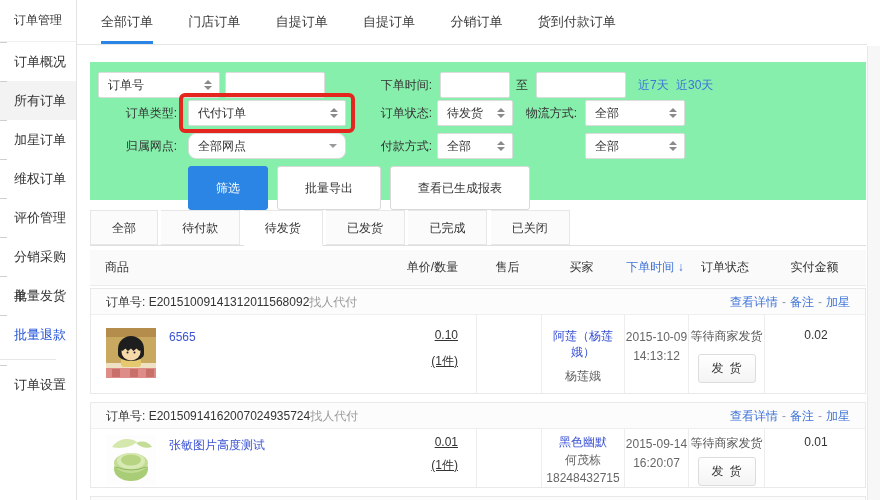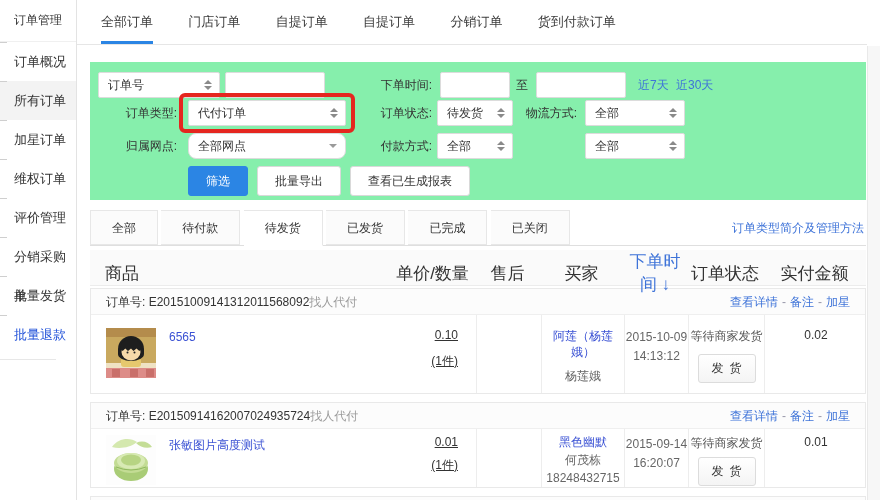--- a/index.html
+++ b/index.html
@@ -38,33 +38,33 @@
   .fselect { padding-left:9px; padding-right:20px; cursor:pointer; }
   .finput { padding:0 8px; }
   .arr-ud { position:absolute; right:7px; top:50%; margin-top:-6px; width:8px; height:12px; }
   .arr-ud i { position:absolute; left:0; width:0; height:0; border-left:4px solid transparent; border-right:4px solid transparent; }
   .arr-ud i.up { top:1px; border-bottom:4px solid #8a8a8a; }
   .arr-ud i.dn { bottom:1px; border-top:4px solid #8a8a8a; }
   .arr-d { position:absolute; right:8px; top:50%; margin-top:-2px; width:0; height:0; border-left:4px solid transparent; border-right:4px solid transparent; border-top:4px solid #9a9a9a; }
   .qlink { position:absolute; line-height:26px; color:#3e73d8; cursor:pointer; }
   .highlight-box { position:absolute; left:89px; top:31px; width:176px; height:40px; border:4px solid #e5261f; border-radius:6px; pointer-events:none; z-index:5; }
   .fbuttons { position:absolute; left:98px; top:104px; display:flex; gap:9px; }
-  .btn { height:30px; padding:0 17px; border-radius:3px; font-size:12px; line-height:28px; cursor:pointer; background:#fff; border:1px solid #d9d9d9; color:#333; font-family:inherit; }
+  .btn { height:44px; padding:0 27px; border-radius:3px; font-size:12px; line-height:28px; cursor:pointer; background:#fff; border:1px solid #d9d9d9; color:#333; font-family:inherit; }
   .btn-primary { background:#2b85e4; border-color:#2b85e4; color:#fff; }
 
   
   .status-tabs { position:relative; margin-top:10px; height:36px; border-bottom:1px solid #dfdfdf; white-space:nowrap; }
   .stab { display:inline-block; vertical-align:top; height:35px; line-height:35px; padding:0 21px; font-size:12px; color:#333; background:#fbfbfb; border:1px solid #e7e7e7; border-left:none; cursor:pointer; }
   .stab:first-child { border-left:1px solid #e7e7e7; }
   .stab.active { background:#fff; height:36px; margin-bottom:-1px; border-bottom:1px solid #fff; }
   .help-link { position:absolute; right:2px; top:0; line-height:36px; font-size:12px; color:#3e73d8; cursor:pointer; }
 
   
   .grid-cols { display:grid; grid-template-columns:300px 85px 65px 83px 64px 76px 103px; }
-  .table-head { margin-top:4px; height:36px; background:#fafafa; border-bottom:1px solid #ececec; align-items:center; font-size:17px; color:#333; }
+  .table-head { margin-top:4px; height:36px; background:#fafafa; border-bottom:1px solid #ececec; align-items:center; font-size:12px; color:#333; }
   .th { text-align:center; }
   .th.first { text-align:left; padding-left:15px; }
   .th.sortable { color:#3e73d8; cursor:pointer; }
 
   
   .order-group { margin-top:8px; border:1px solid #e9e9e9; background:#fff; }
   .order-group.first { margin-top:2px; }
   .order-head { display:flex; height:26px; line-height:26px; font-size:12px; color:#333; padding:0 15px; background:#fcfcfc; border-bottom:1px solid #efefef; }
   .order-tag { color:#9b9b9b; }
   .order-links { margin-left:auto; }
@@ -102,20 +102,21 @@
   <div class="sidebar-title">订单管理</div>
   <div class="side-item">订单概况</div>
   <div class="side-item selected">所有订单</div>
   <div class="side-item">加星订单</div>
   <div class="side-item">维权订单</div>
   <div class="side-item">评价管理</div>
   <div class="side-item">分销采购单</div>
   <div class="side-item">批量发货</div>
   <div class="side-item muted">批量退款</div>
   <div class="side-divider"></div>
+  <div class="side-item">订单设置</div>
 </div>
 
 <div class="topbar">
   <span class="top-tab active">全部订单</span>
   <span class="top-tab">门店订单</span>
   <span class="top-tab">自提订单</span>
   <span class="top-tab">自提订单</span>
   <span class="top-tab">分销订单</span>
   <span class="top-tab">货到付款订单</span>
 </div>
@@ -199,21 +200,20 @@
     </div>
   </div>
 
   <div class="status-tabs">
     <span class="stab">全部</span>
     <span class="stab">待付款</span>
     <span class="stab active">待发货</span>
     <span class="stab">已发货</span>
     <span class="stab">已完成</span>
     <span class="stab">已关闭</span>
-    <span class="help-link">订单类型简介及管理方法</span>
   </div>
 
   <div class="table-head grid-cols">
     <div class="th first">商品</div>
     <div class="th">单价/数量</div>
     <div class="th">售后</div>
     <div class="th">买家</div>
     <div class="th sortable"><span>下单时间</span> <span>↓</span></div>
     <div class="th">订单状态</div>
     <div class="th">实付金额</div>

